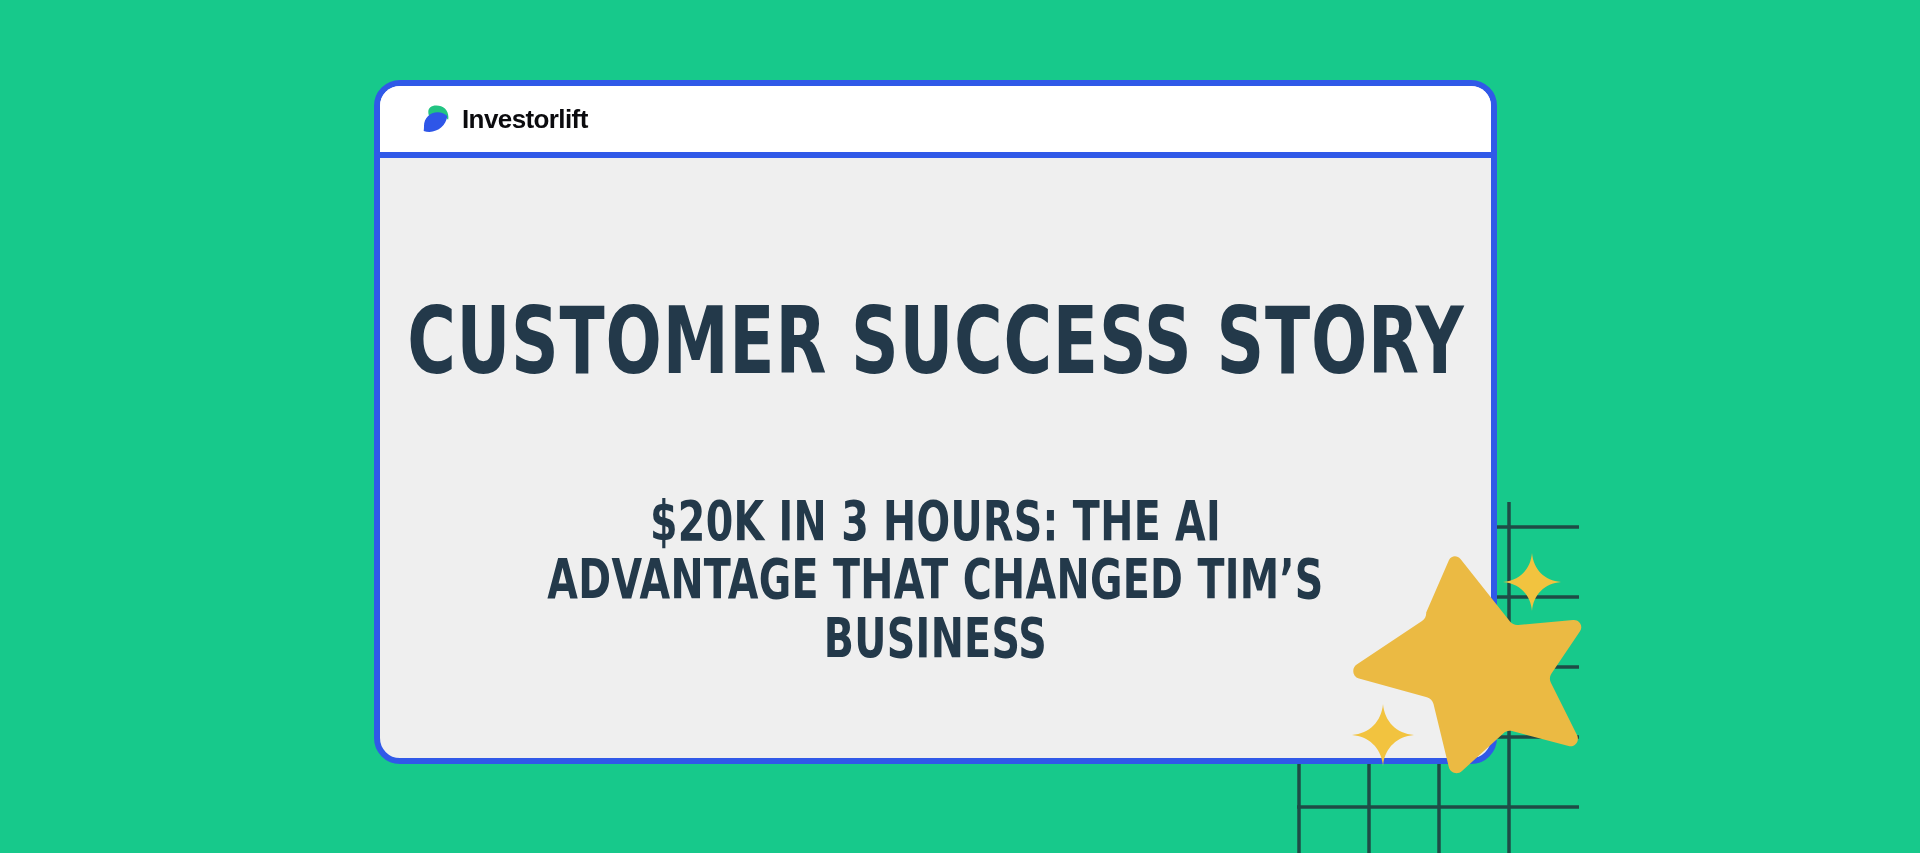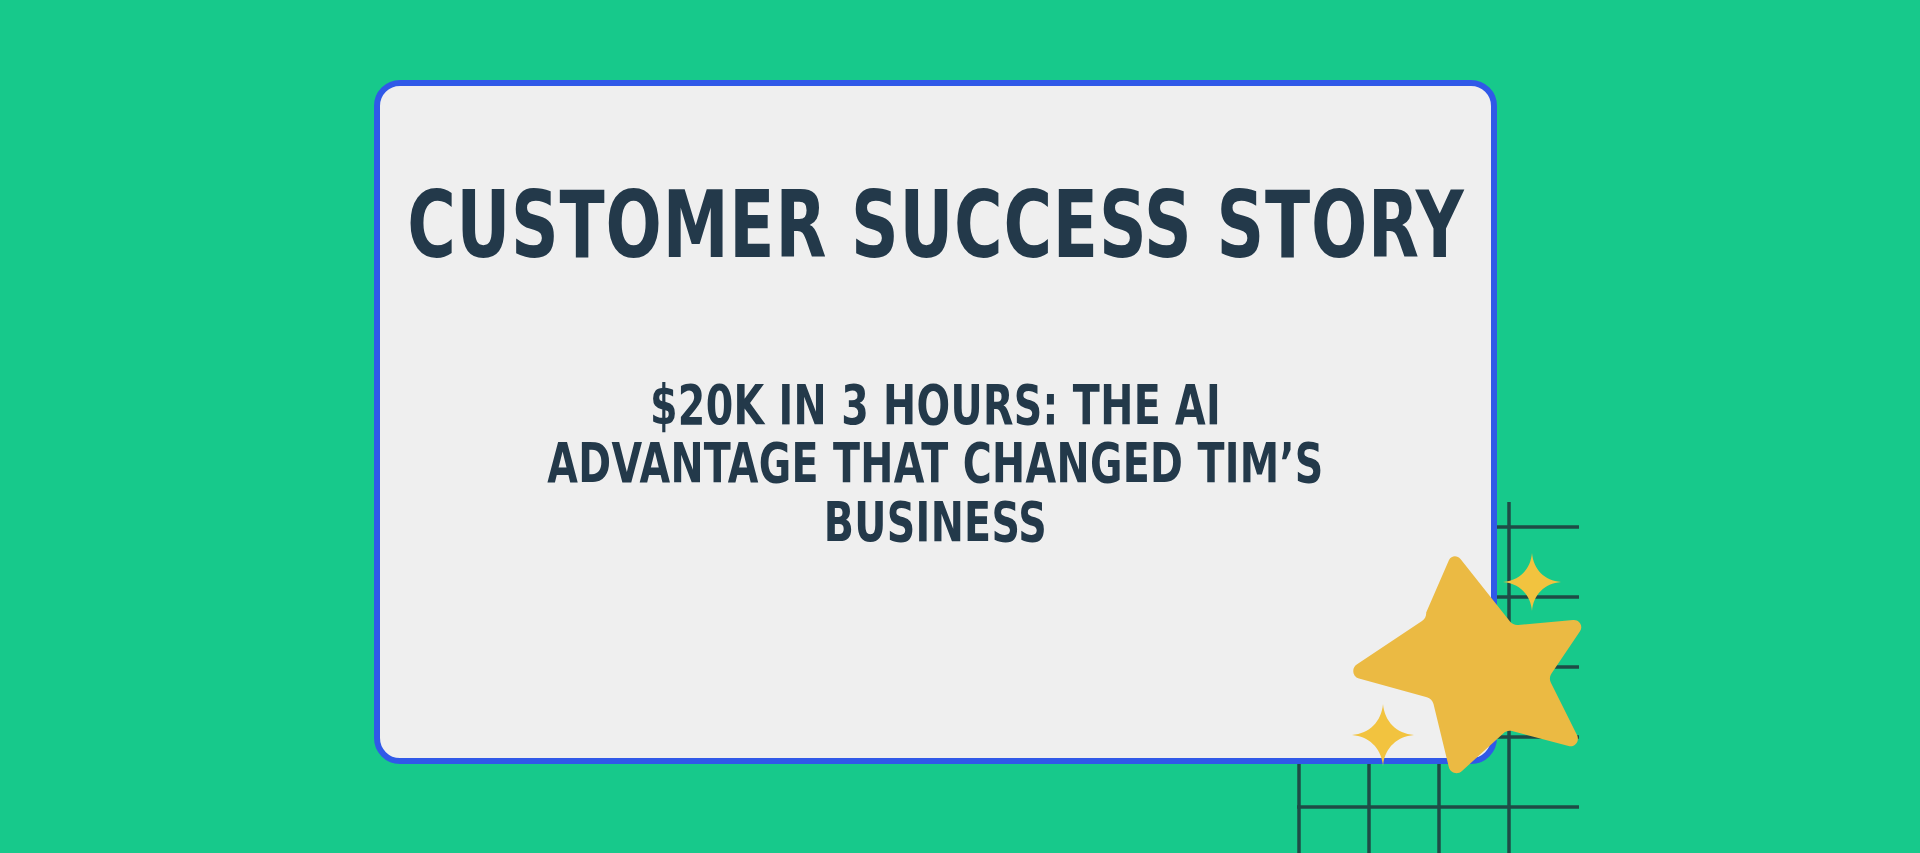--- a/index.html
+++ b/index.html
@@ -82,20 +82,21 @@
   }
 
   #card-body {
     flex: 1 1 auto;
     position: relative;
     display: flex;
     flex-direction: column;
     align-items: center;
     padding: 0 44px;
     box-sizing: border-box;
+    margin-top: 44px;
   }
 
   #headline {
     margin: 0;
     padding: 0;
     font-family: "DejaVu Sans Condensed", "Liberation Sans Narrow", "Liberation Sans", sans-serif;
     font-weight: 700;
     font-size: 92px;
     line-height: 1;
     letter-spacing: 1px;
@@ -170,20 +171,29 @@
       <line x1="0" y1="25" x2="282" y2="25"></line>
       <line x1="0" y1="95" x2="282" y2="95"></line>
       <line x1="0" y1="165" x2="282" y2="165"></line>
       <line x1="0" y1="235" x2="282" y2="235"></line>
       <line x1="0" y1="305" x2="282" y2="305"></line>
     </g>
   </svg>
 
   <div id="card">
 
+    <div id="card-header">
+      <div id="brand-lockup">
+        <svg id="brand-mark" viewBox="0 0 30 30" fill="none" xmlns="http://www.w3.org/2000/svg">
+          <path d="M15.4 1.6C22.2 1.6 27.4 6.0 27.4 13.3C27.4 14.2 27.3 15.0 27.1 15.8C24.6 13.0 21.3 11.6 17.6 11.6C14.4 11.6 11.6 12.7 9.4 14.6C8.0 12.4 7.3 10.2 7.3 8.0C7.3 4.3 10.0 1.6 15.4 1.6Z" fill="#22C482"></path>
+          <path d="M3.0 22.0C3.0 14.3 9.0 8.3 16.7 8.3C20.4 8.3 23.8 9.7 26.3 12.1C25.2 21.0 17.6 27.9 8.4 27.9C6.3 27.9 4.4 27.5 2.7 26.9C2.9 25.3 3.0 23.7 3.0 22.0Z" fill="#2E56E8"></path>
+        </svg>
+        <span id="brand-name">Investorlift</span>
+      </div>
+    </div>
 
     <div id="card-body">
       <h1 id="headline">CUSTOMER SUCCESS STORY</h1>
       <h2 id="subheadline">$20K IN 3 HOURS: THE AI ADVANTAGE THAT CHANGED TIM’S BUSINESS</h2>
     </div>
 
   </div>
 
   <svg id="star-decoration" viewBox="0 0 232 220" fill="none" xmlns="http://www.w3.org/2000/svg">
     <path d="M97.0 5.0 C99.5 0.5 105.0 0.0 108.5 4.0 L158.0 66.5 C160.0 69.0 163.0 70.3 166.2 70.0 L221.0 65.0 C227.5 64.4 231.5 71.0 228.0 76.3 L199.5 118.5 C197.6 121.3 197.4 124.8 198.9 127.8 L225.0 180.0 C228.0 186.0 223.0 192.7 216.6 191.0 L160.0 176.0 C156.8 175.2 153.5 176.1 151.2 178.4 L110.0 216.0 C105.5 220.2 98.2 218.0 96.8 212.0 L81.5 149.0 C80.7 145.7 78.2 143.1 74.9 142.2 L7.0 123.5 C0.6 121.7 -0.8 113.2 4.7 109.5 L70.0 66.0 C72.8 64.1 74.4 60.9 74.2 57.6 Z" fill="#EBBA43"></path>

